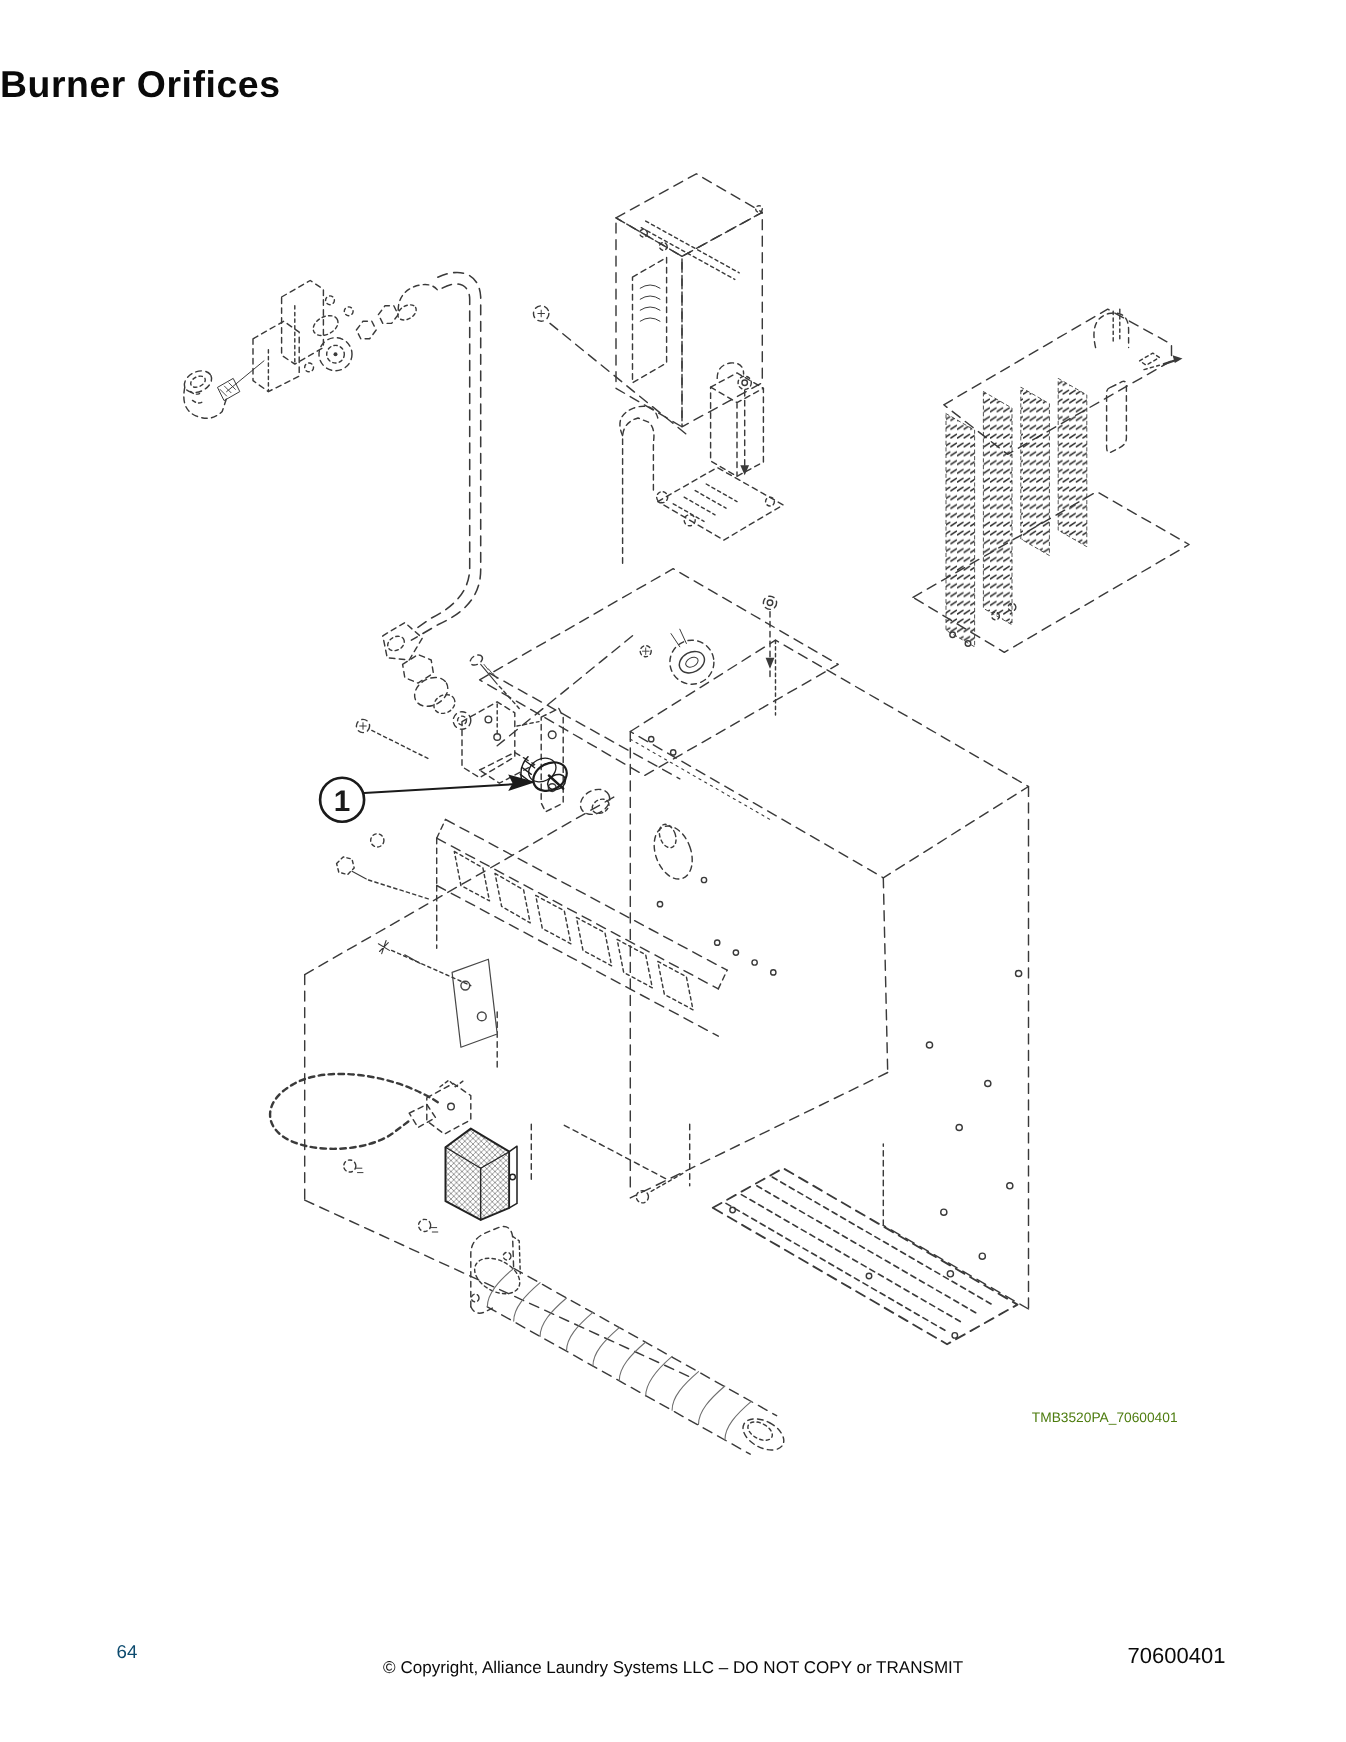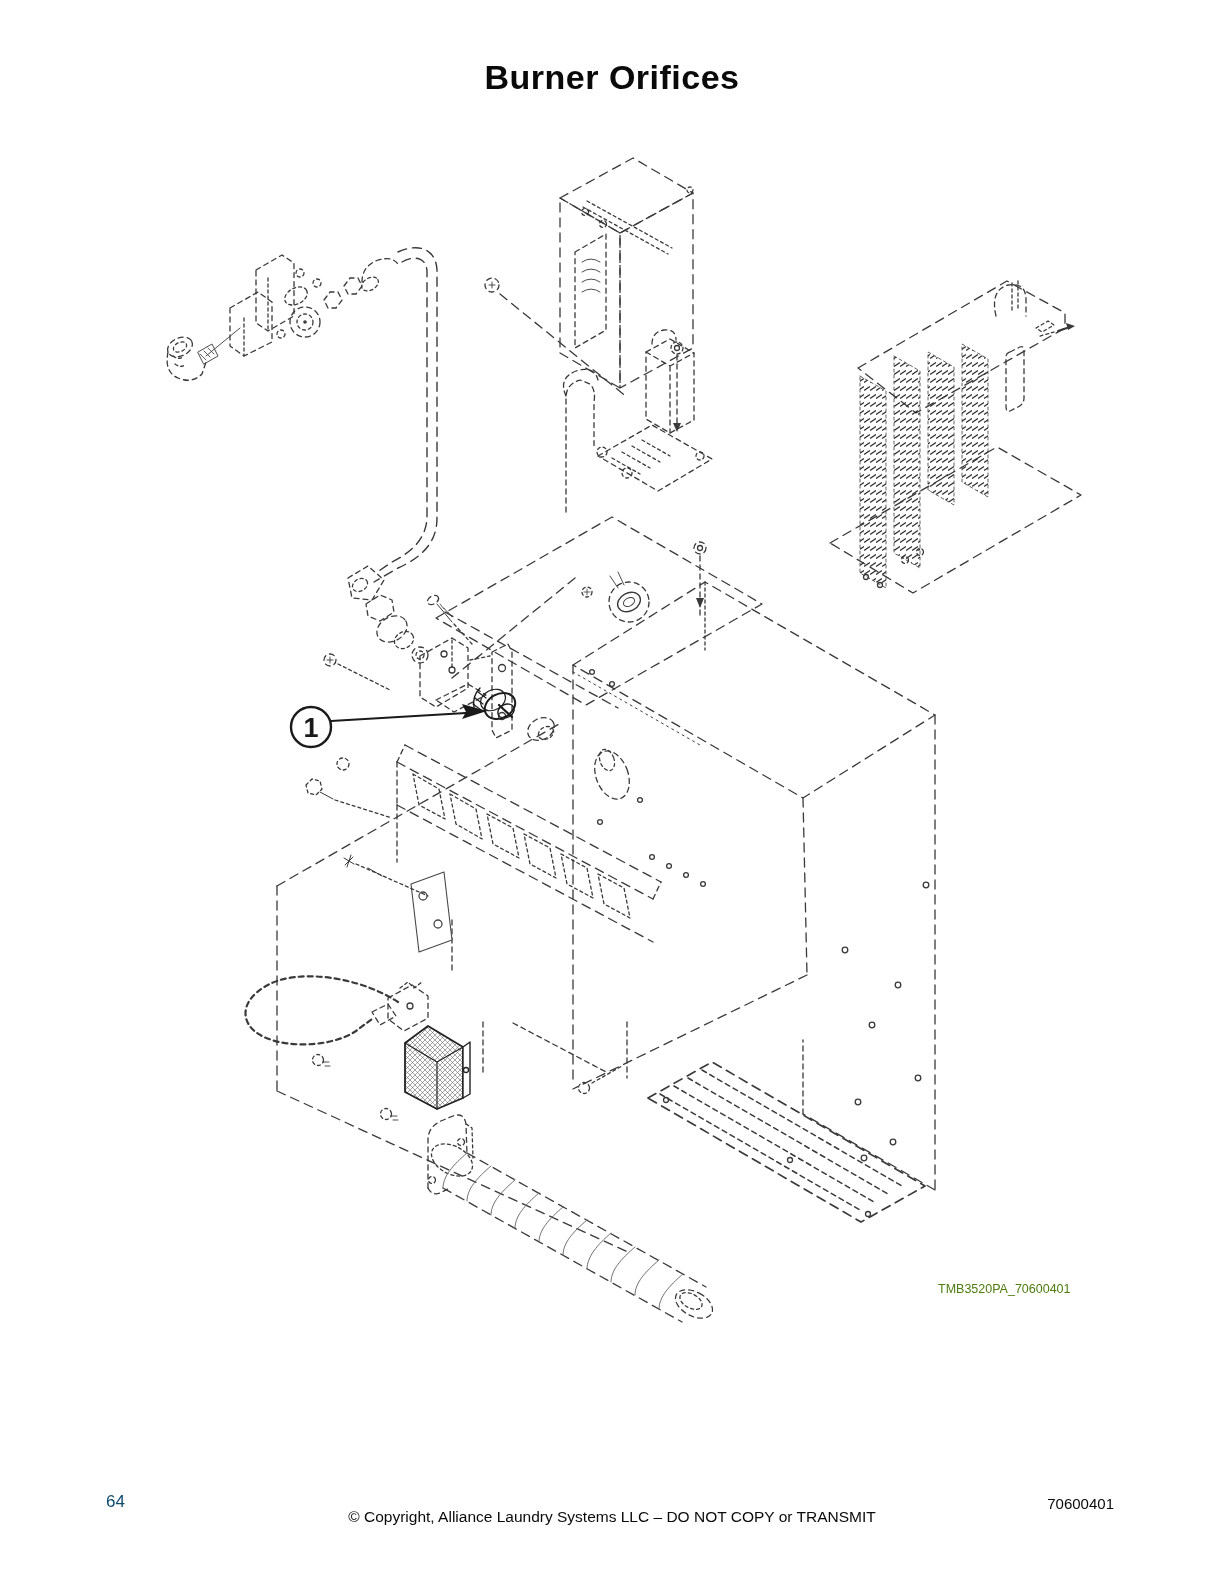--- a/index.html
+++ b/index.html
@@ -8,21 +8,20 @@
     width:1224px;
     height:1584px;
     background:#ffffff;
     font-family:"Liberation Sans", sans-serif;
     overflow:hidden;
   }
   .doc-title{
     position:absolute;
     top:58px; left:0;
     width:100%;
-    text-align:center;
     font-size:34px;
     font-weight:bold;
     color:#0a0a0a;
     letter-spacing:0.5px;
   }
   svg.diagram{position:absolute;top:0;left:0;}
   svg.diagram .d  {stroke-dasharray:9,6;}
   svg.diagram .d2 {stroke-dasharray:5,4;}
   svg.diagram .d3 {stroke-dasharray:3,3;}
   svg.diagram .dot{stroke-dasharray:2,4;stroke-width:1;}
@@ -43,21 +42,21 @@
     left:0; top:1495px;
     width:100%;
     text-align:center;
     font-size:15.5px;
     color:#0a0a0a;
     margin-top:13px;
   }
   .footer-doc-number{
     position:absolute;
     right:110px; top:1495px;
-    font-size:15px;
+    font-size:20px;
     color:#0a0a0a;
   }
 </style>
 </head>
 <body>
 
 <div class="page">
 
   <div class="doc-title">Burner Orifices</div>
 

